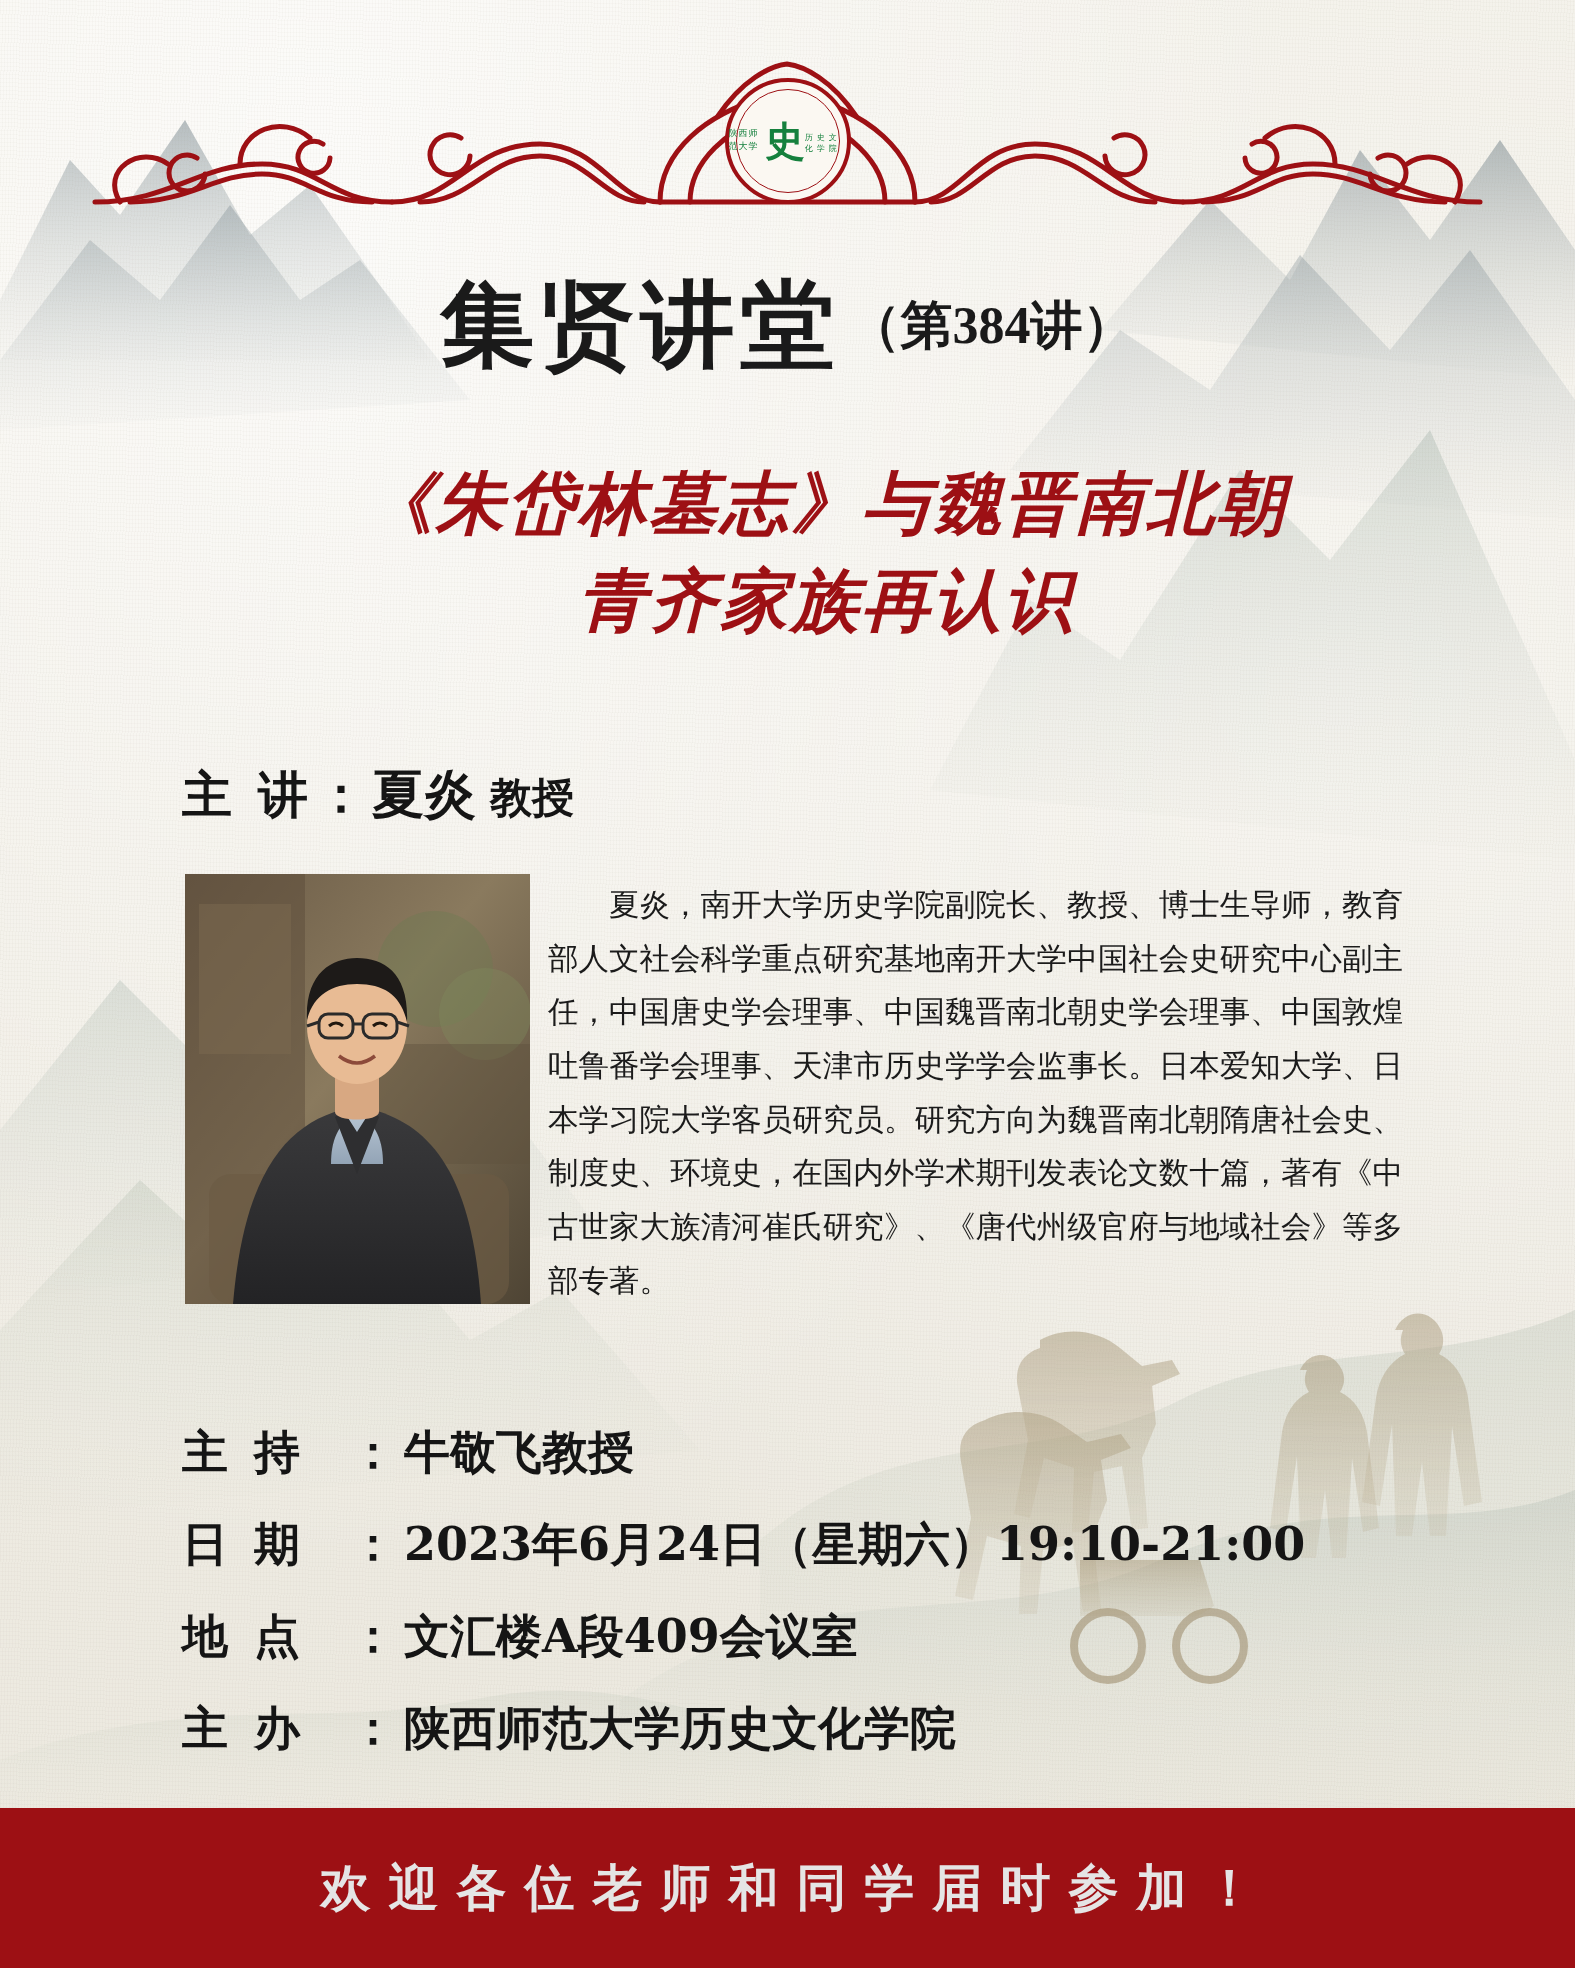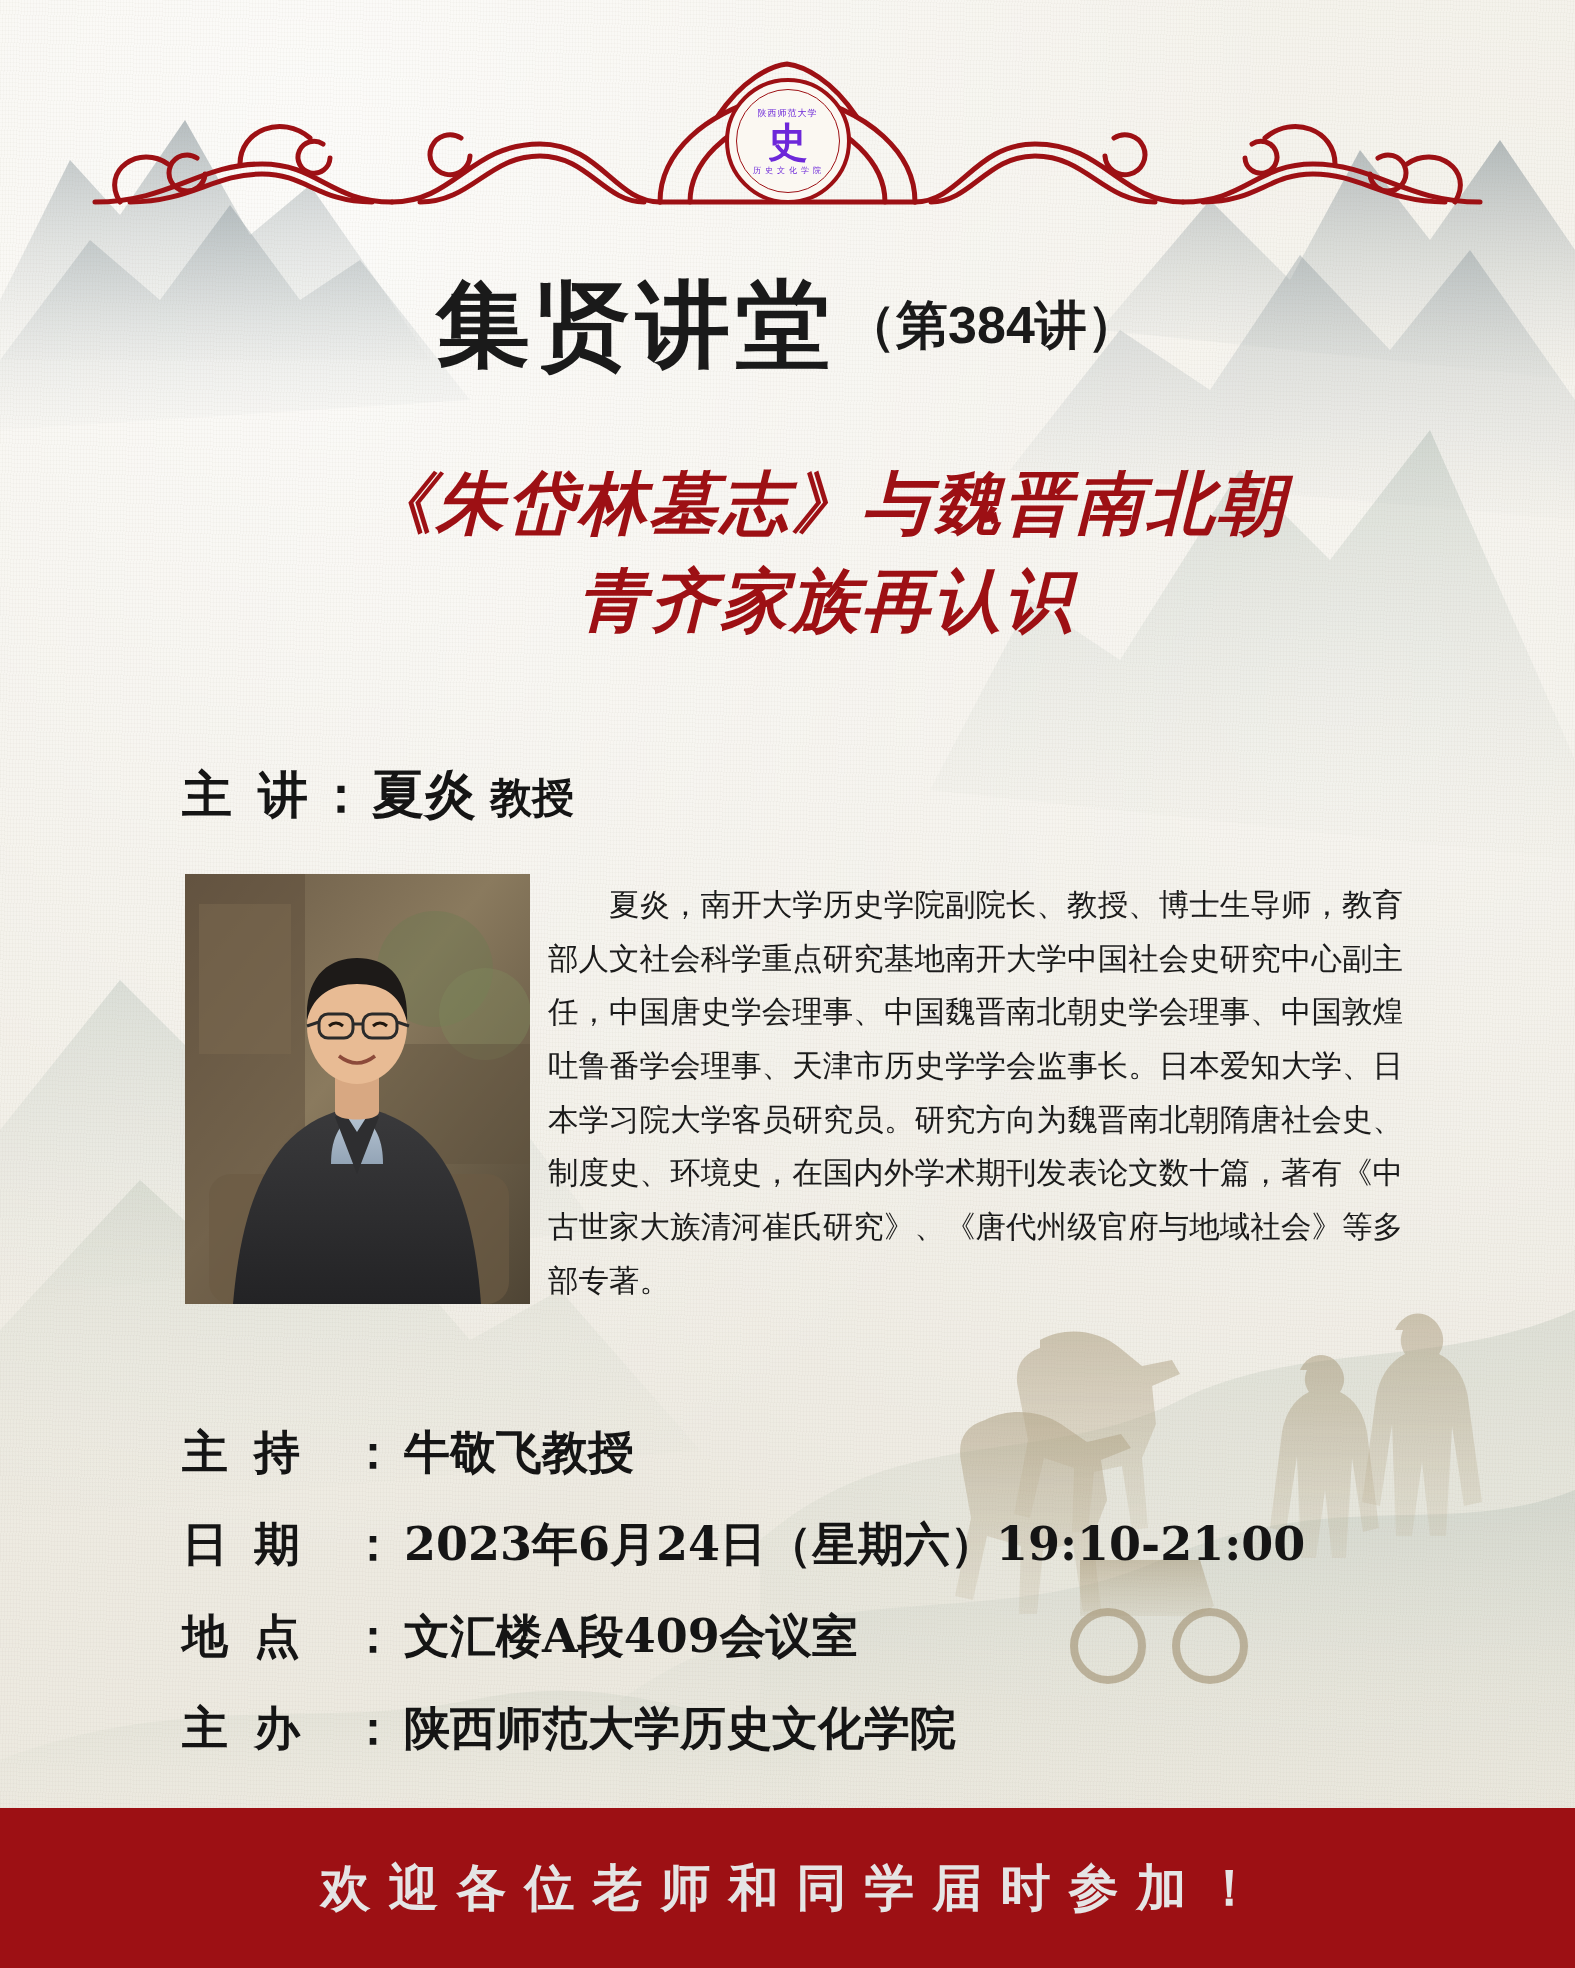--- a/index.html
+++ b/index.html
@@ -58,24 +58,24 @@
     position: absolute;
     top: 78px;
     left: 50%;
     transform: translateX(-50%);
     width: 126px;
     height: 126px;
     border-radius: 50%;
     border: 4px solid #9d1014;
     background: #fbf8f2;
     display: flex;
-    flex-direction: column;
+    flex-direction: row;
     align-items: center;
     justify-content: center;
-    color: #6d28d9;
+    color: #15803d;
     box-sizing: border-box;
   }
   .seal .seal-ring {
     position: absolute;
     inset: 7px;
     border-radius: 50%;
     border: 1.5px solid #9d1014;
   }
   .seal .seal-top {
     font-size: 9px;
@@ -107,21 +107,21 @@
     white-space: nowrap;
   }
   .title-main {
     font-family: "DejaVu Serif", serif;
     font-size: 94px;
     font-weight: bold;
     letter-spacing: 6px;
     color: #1a1a1a;
   }
   .title-sub {
-    font-family: Liberation Sans, sans-serif;
+    font-family: Liberation Serif, serif;
     font-size: 52px;
     font-weight: bold;
     color: #1a1a1a;
     margin-left: 8px;
     vertical-align: 14px;
   }
 
   .lecture-title {
     position: absolute;
     top: 455px;

